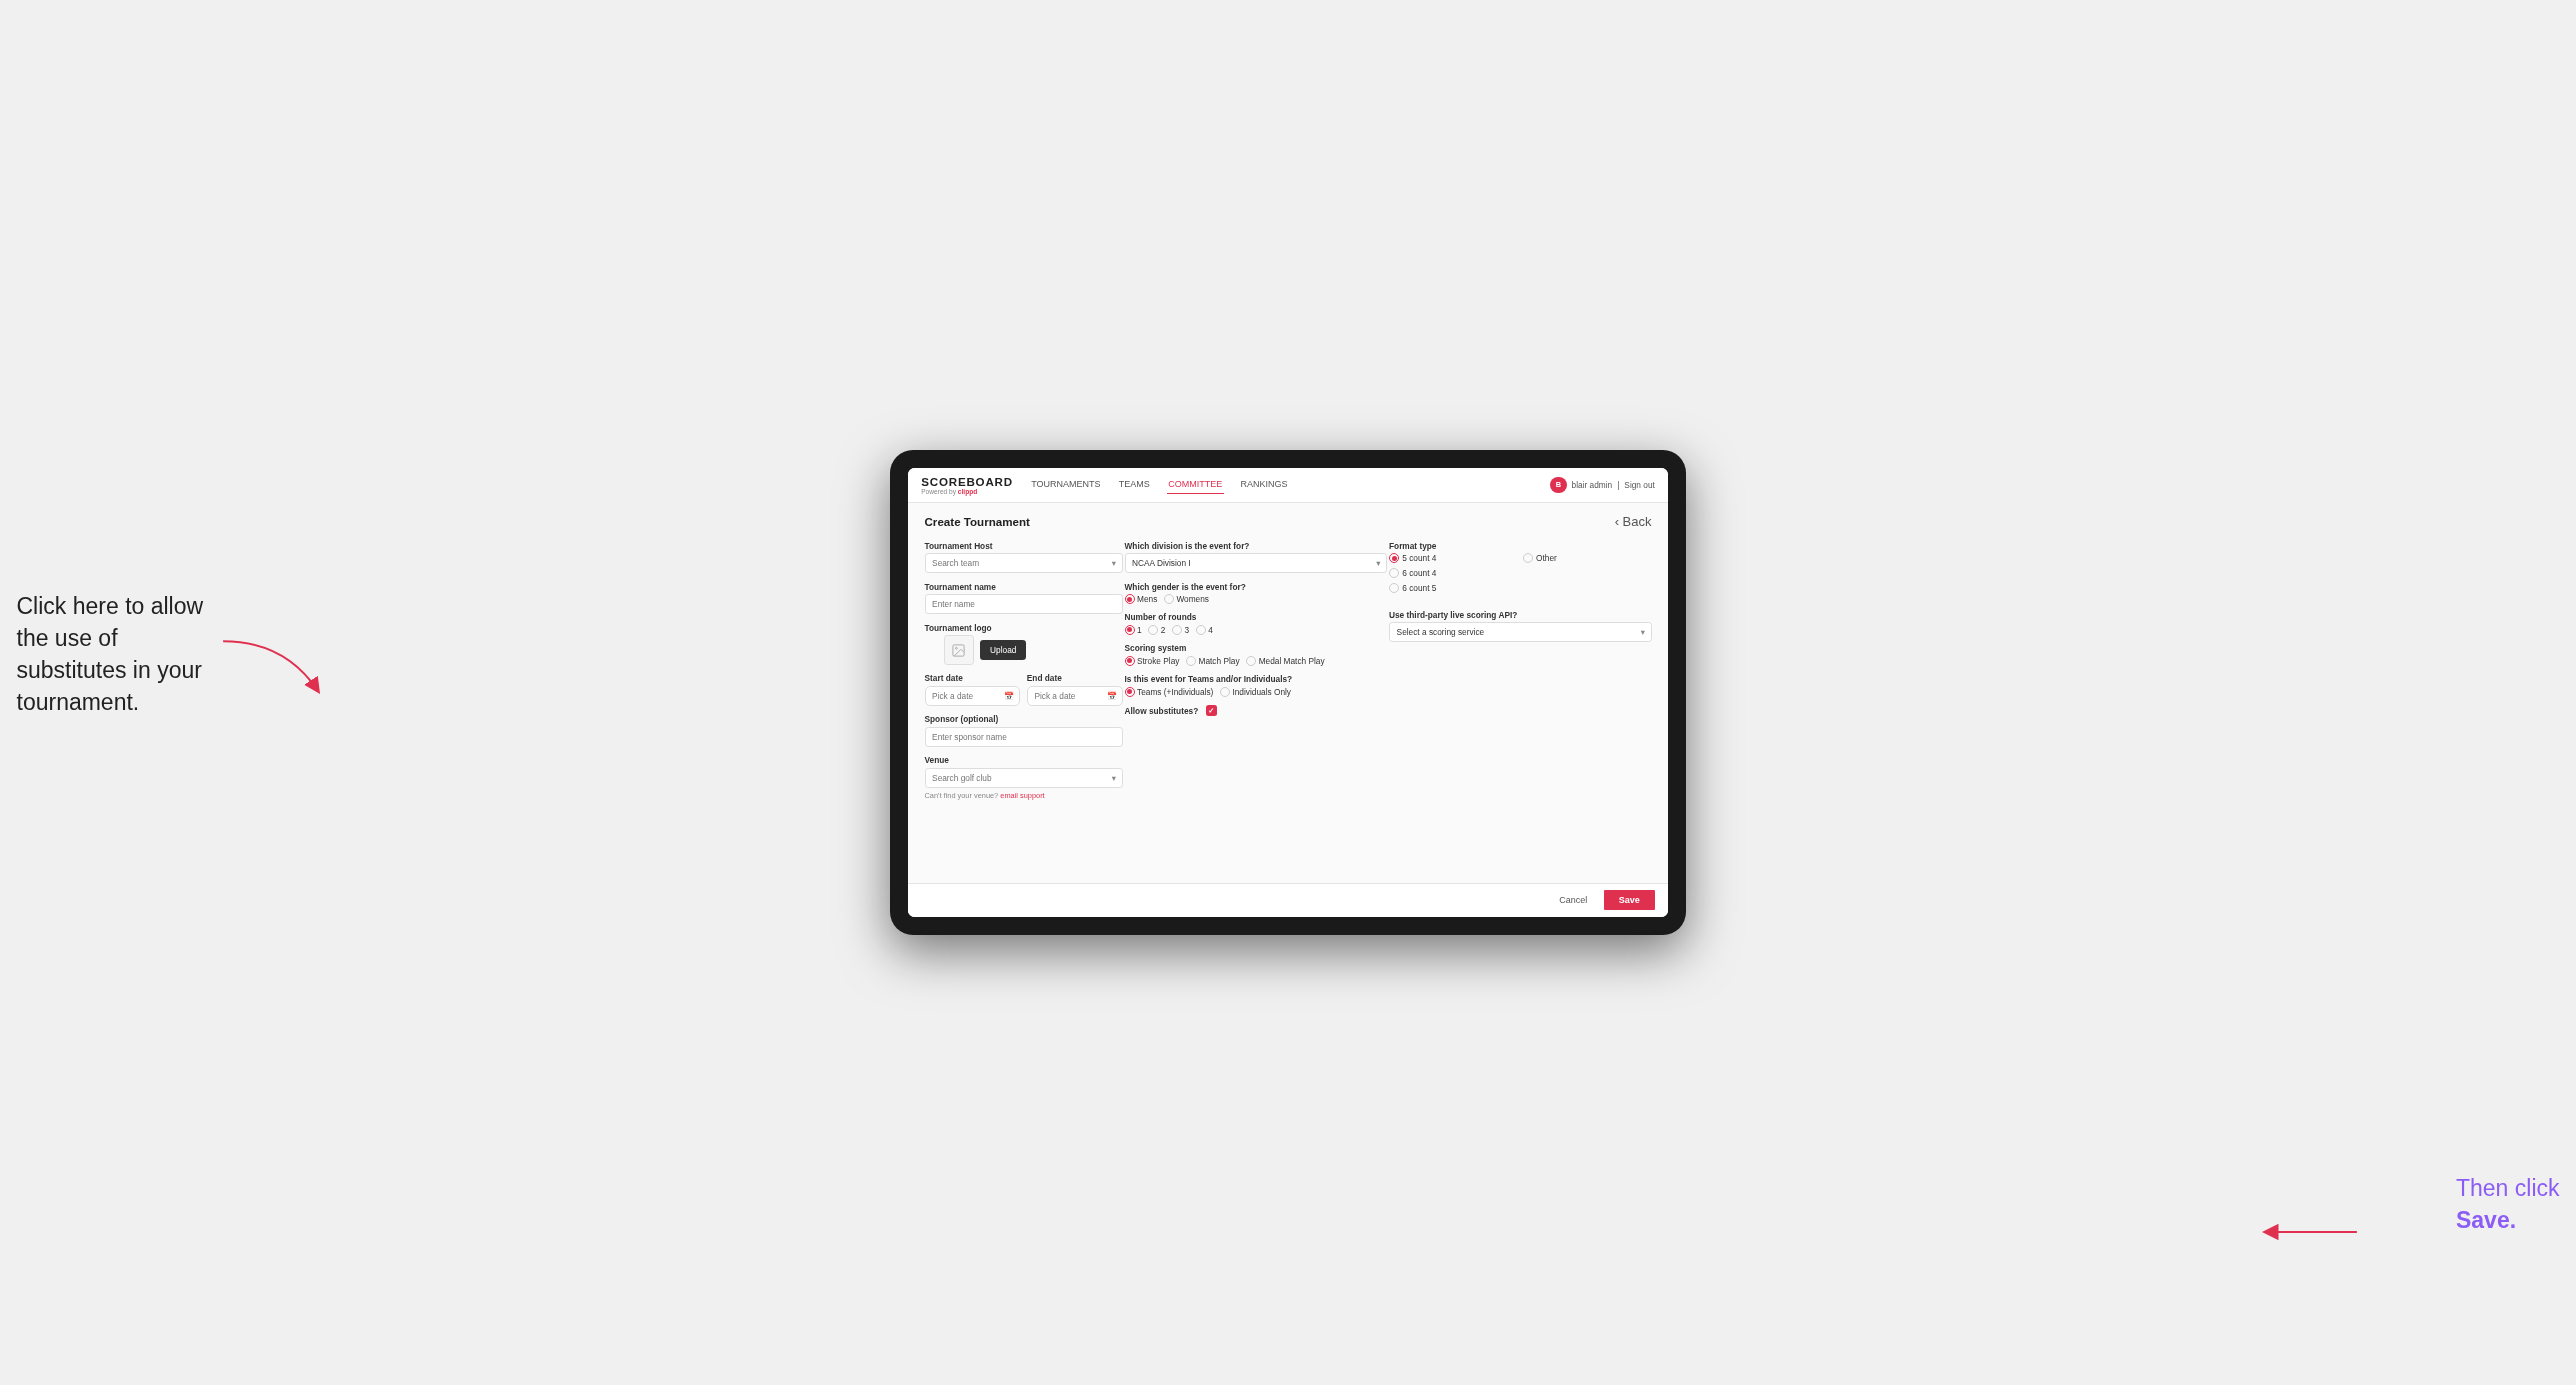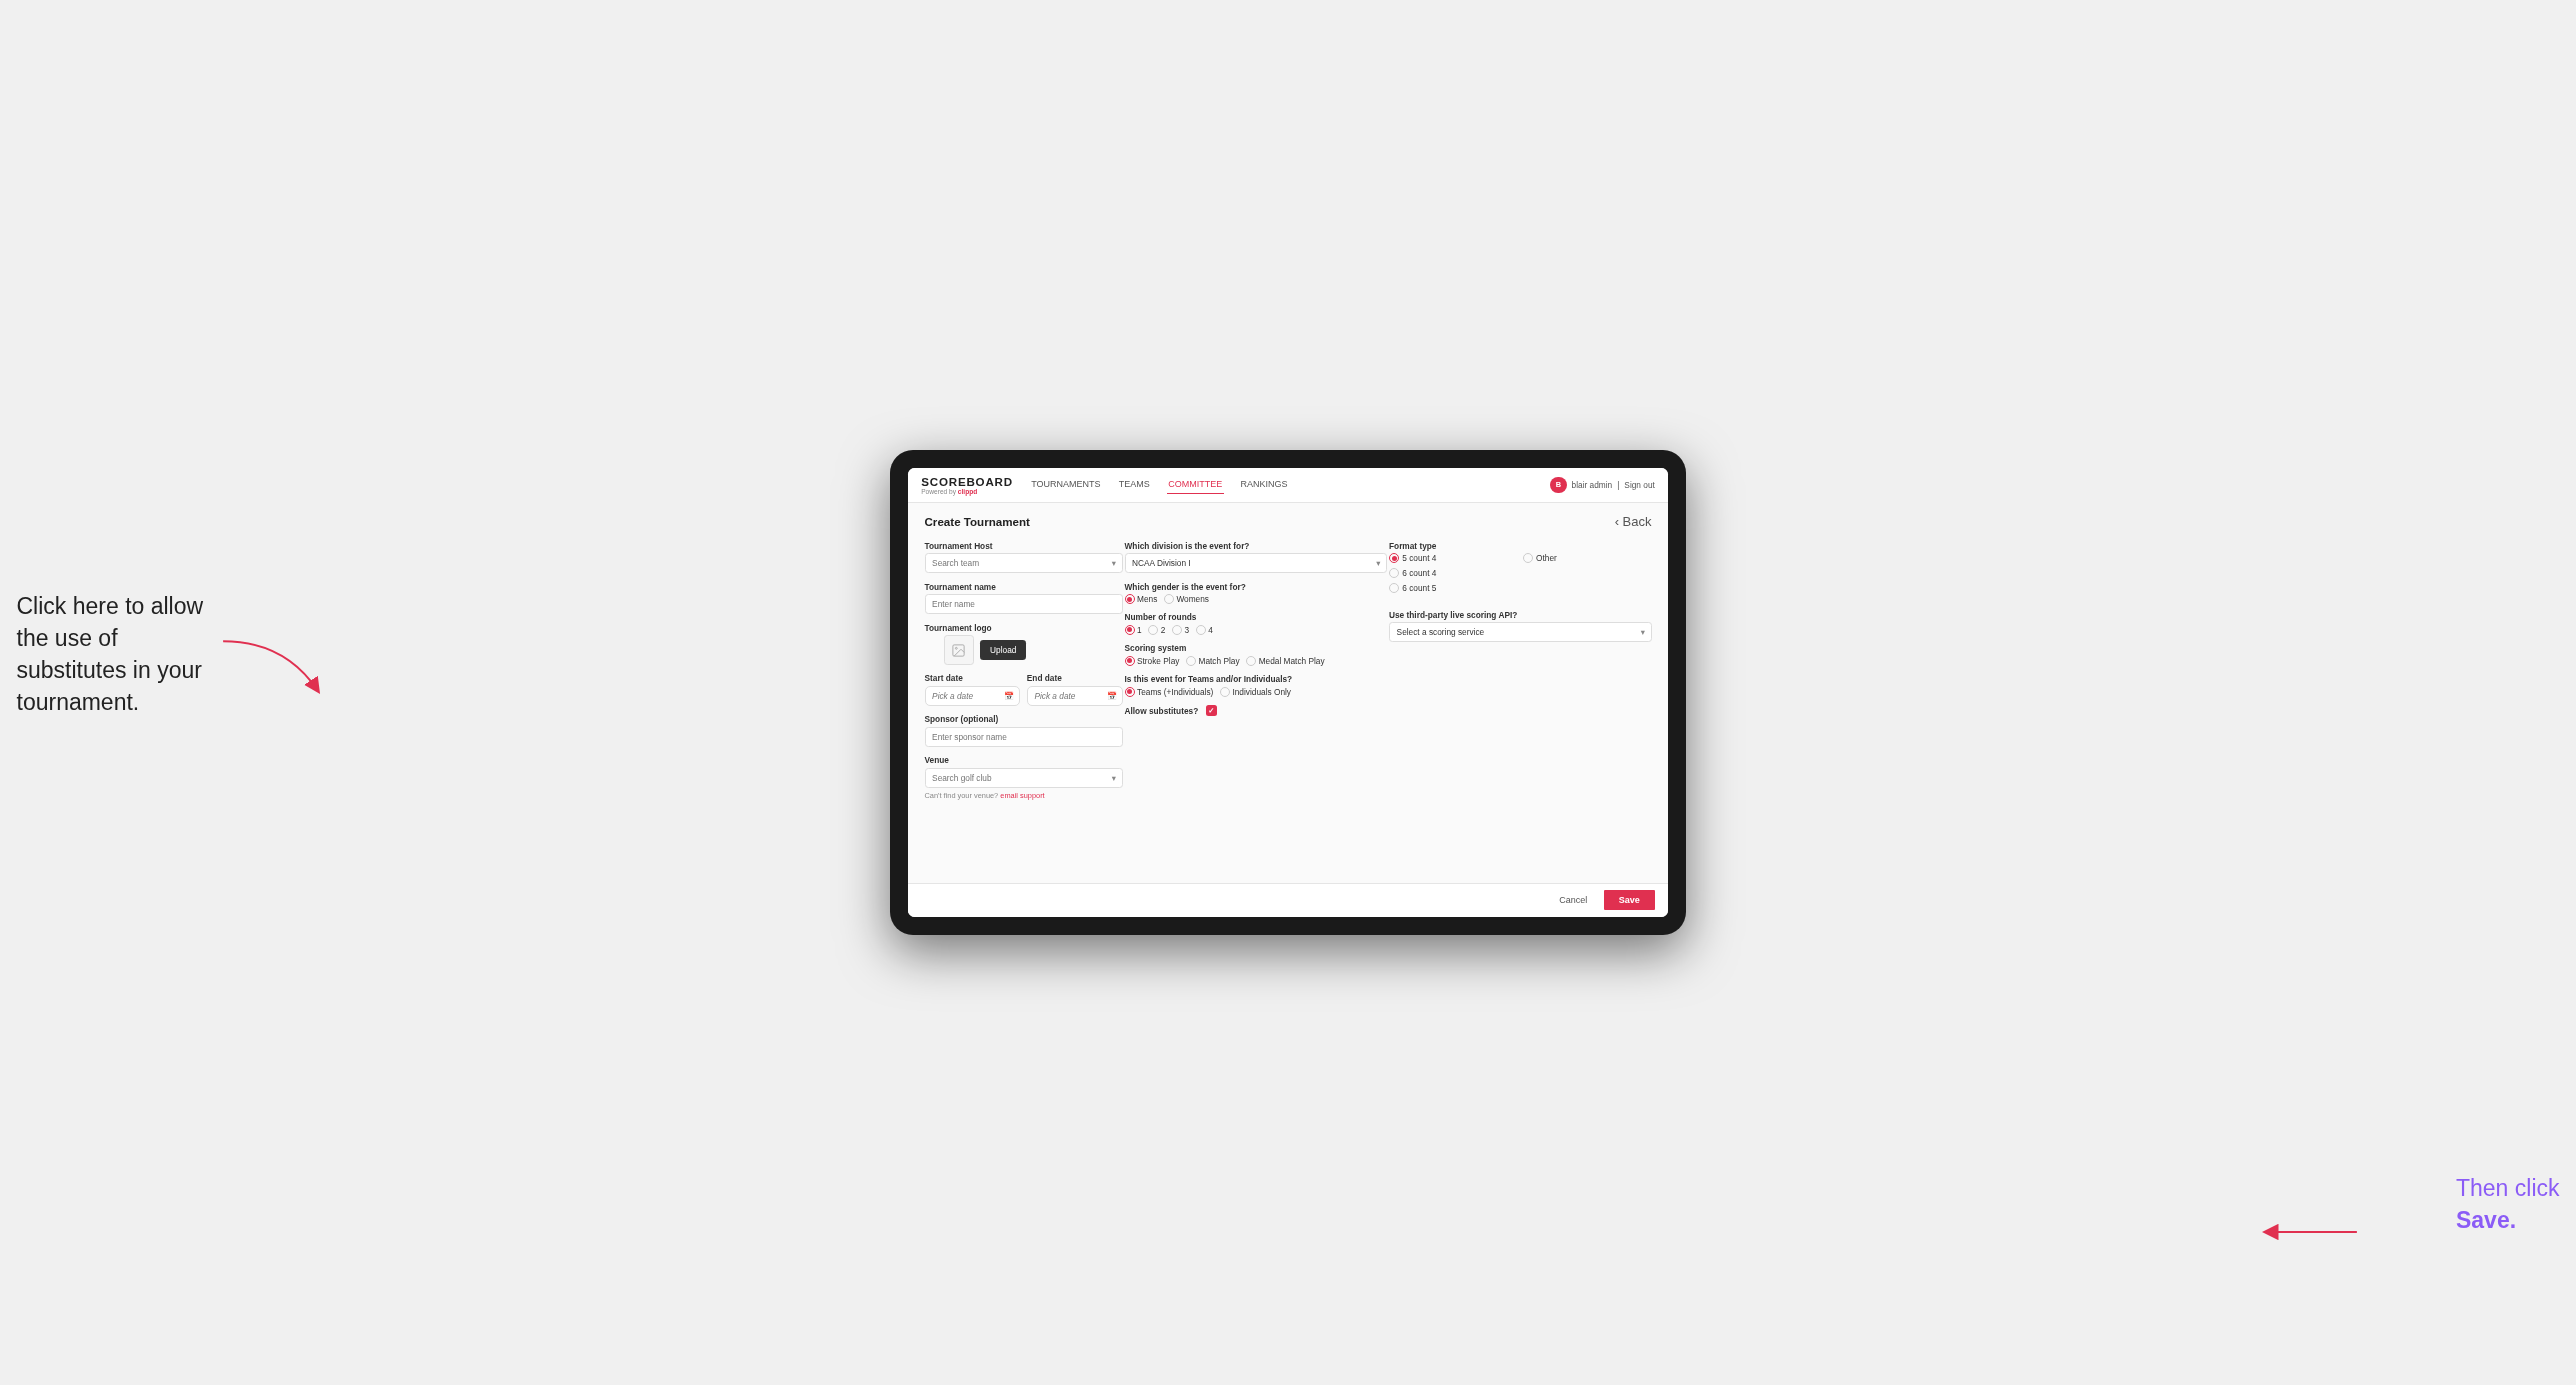--- a/index.html
+++ b/index.html
@@ -255,21 +255,20 @@
     }
     .date-input-wrap input {
       width: 100%;
       border: 0.8px solid #ddd;
       border-radius: 5px;
       padding: 4.1px 20px 4.1px 6.6px;
       font-size: 8.3px;
       color: #aaa;
       background: #fff;
       outline: none;
-      font-style: italic;
     }
     .date-icon {
       position: absolute;
       right: 5px;
       top: 50%;
       transform: translateY(-50%);
       font-size: 8.3px;
       color: #888;
     }
 

